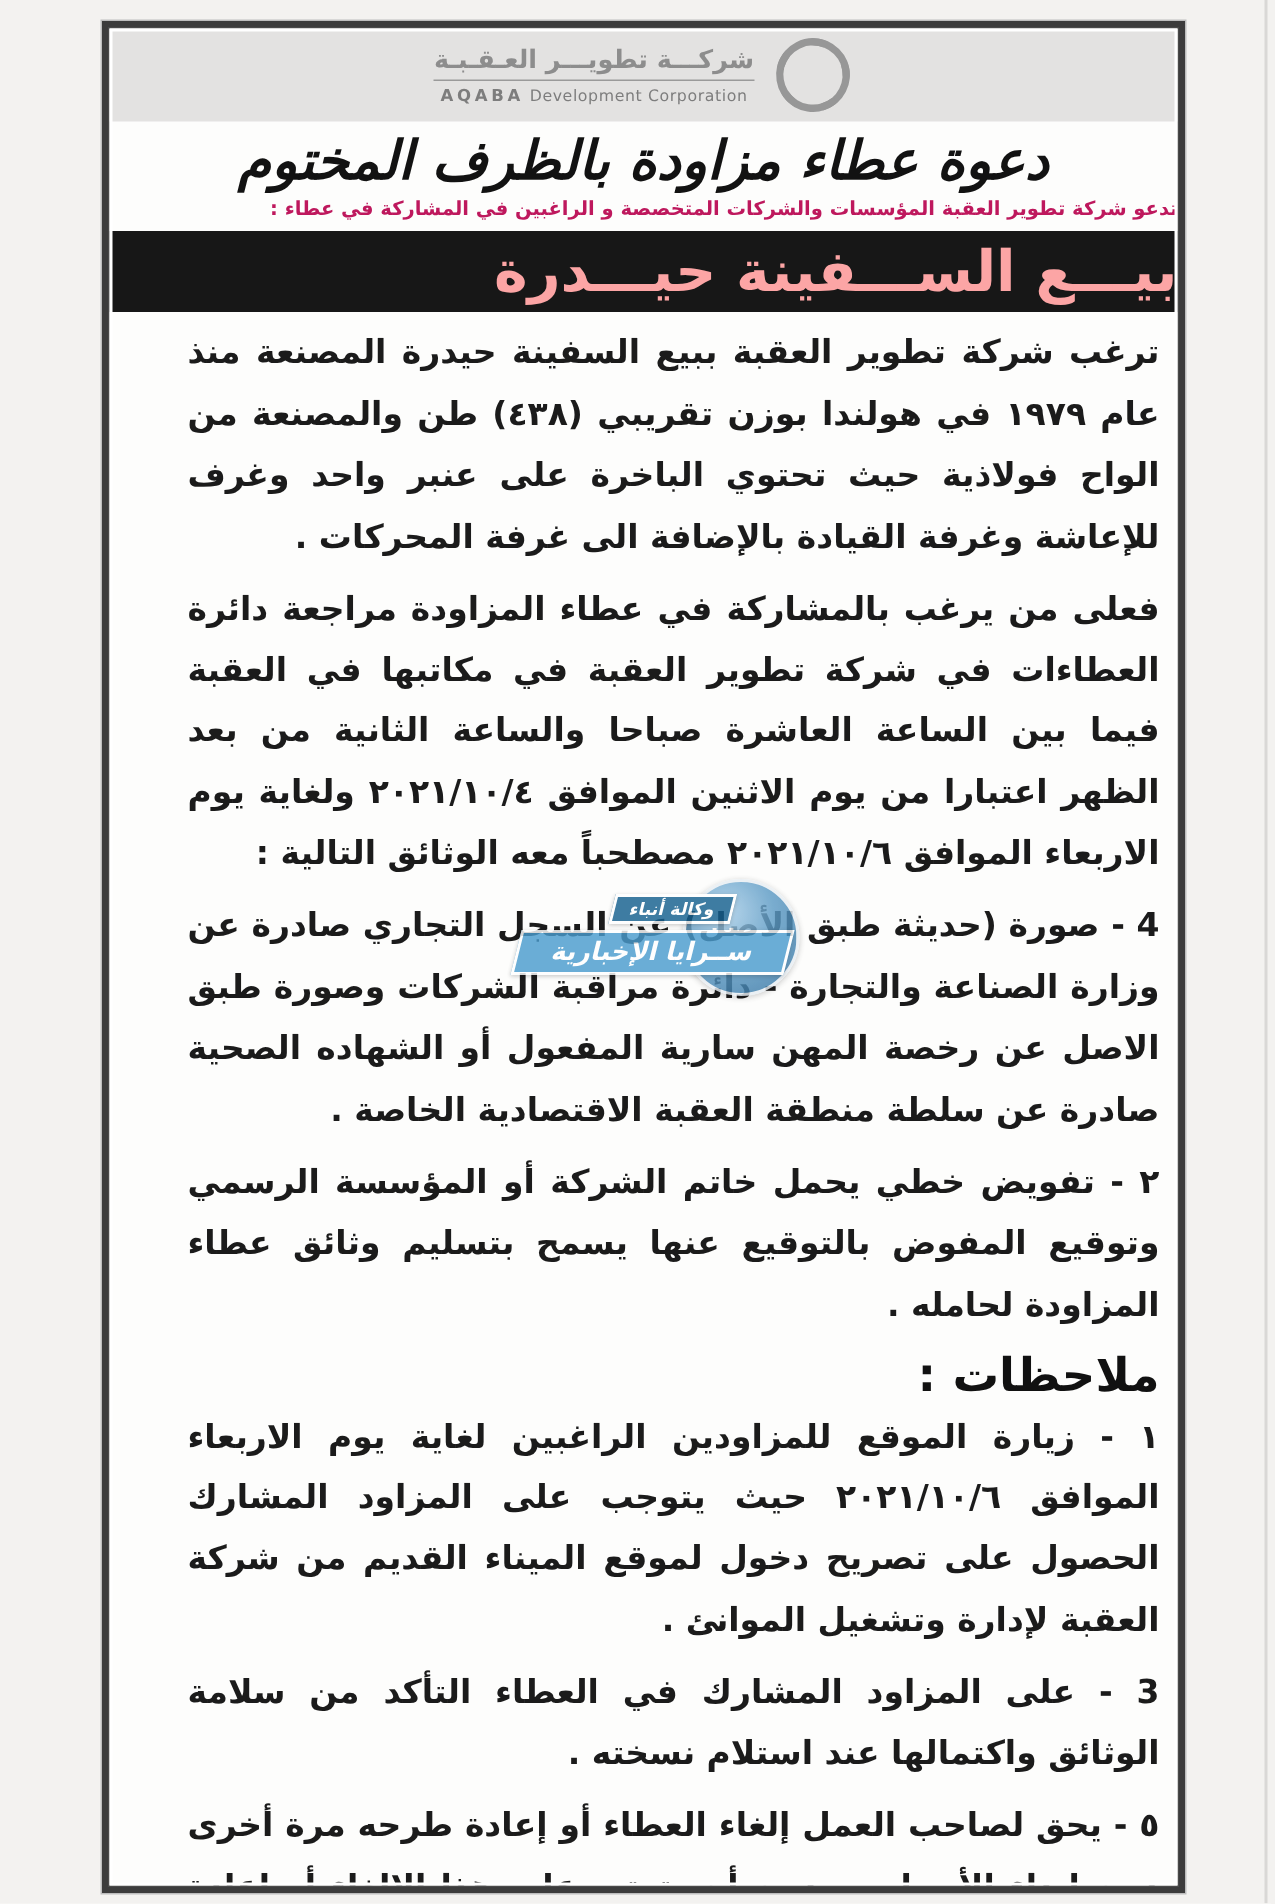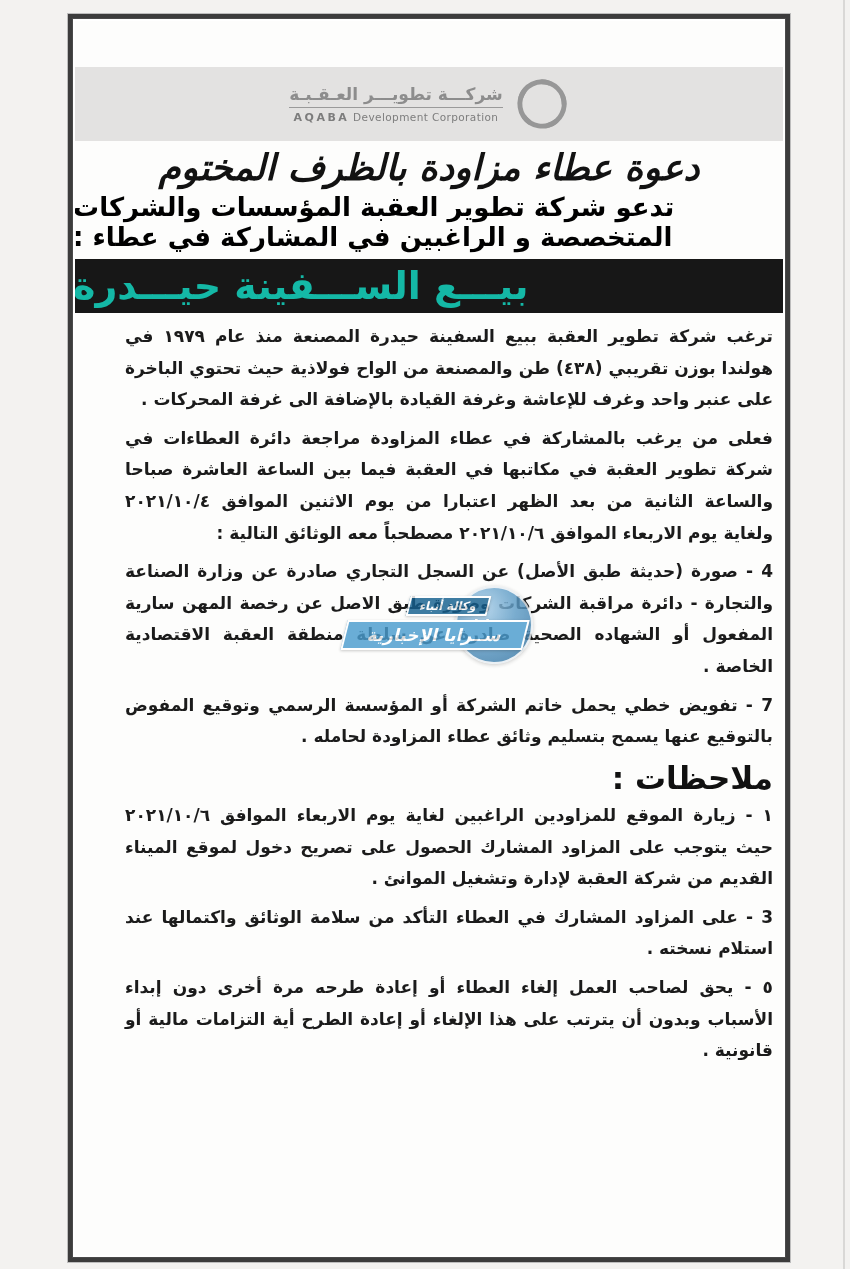--- a/index.html
+++ b/index.html
@@ -29,57 +29,56 @@
   .doc-inner {
     width:100%; height:100%;
     border:1px solid #4a4a4a;
     outline:2px solid #fff;
     outline-offset:-3px;
     overflow:hidden;
     direction:rtl;
   }
   
   .logo-band {
-    height:74px;
+    height:62px;
     background:#e3e2e1;
     display:flex; align-items:center; justify-content:center;
     direction:ltr;
-    margin-top:48px;
   }
   .logo-group { display:flex; align-items:center; gap:12px; }
   .logo-text { text-align:center; }
   .logo-arabic {
     color:#8d8d8d; font-weight:bold; font-size:17px; letter-spacing:1px;
     border-bottom:1.5px solid #9a9a9a; padding-bottom:3px;
   }
   .logo-english { color:#7d7d7d; font-size:10.5px; margin-top:3px; letter-spacing:.4px; }
   .logo-english b { font-size:11px; letter-spacing:2.5px; }
   .doc-title {
     text-align:center; color:#121212;
     font-size:36px; font-weight:bold; line-height:1.25;
     margin-top:4px;
     font-style:italic;
   }
   .doc-subtitle {
-    text-align:left; color:#000000;
-    font-size:26px; font-weight:bold;
+    text-align:right; color:#be185d;
+    font-size:13px; font-weight:bold;
     margin:2px 0 7px;
   }
   
   .subject-banner {
-    background:#171717; color:#14b8a6;
-    text-align:left;
+    background:#171717; color:#fca5a5;
+    text-align:right;
     font-size:38px; font-weight:bold;
     height:54px; line-height:54px;
     letter-spacing:1px;
   }
   
   .body-text { padding:8px 12px 0; color:#1b1b1b; }
   .body-text p {
-    font-size:17px; font-weight:bold;
+    font-size:22px; font-weight:bold;
     line-height:1.86;
     text-align:justify;
     margin-bottom:7px;
     margin-left:40px;
   }
   .notes-heading {
     font-size:31px; font-weight:bold; color:#111;
     margin:2px 0 4px;
   }
   
@@ -152,21 +151,21 @@
 
       <div class="doc-title">دعوة عطاء مزاودة بالظرف المختوم</div>
       <div class="doc-subtitle">تدعو شركة تطوير العقبة المؤسسات والشركات المتخصصة و الراغبين في المشاركة في عطاء :</div>
 
       <div class="subject-banner">بيـــع الســـفينة حيـــدرة</div>
 
       <div class="body-text">
         <p>ترغب شركة تطوير العقبة ببيع السفينة حيدرة المصنعة منذ عام ١٩٧٩ في هولندا بوزن تقريبي (٤٣٨) طن والمصنعة من الواح فولاذية حيث تحتوي الباخرة على عنبر واحد وغرف للإعاشة وغرفة القيادة بالإضافة الى غرفة المحركات .</p>
         <p>فعلى من يرغب بالمشاركة في عطاء المزاودة مراجعة دائرة العطاءات في شركة تطوير العقبة في مكاتبها في العقبة فيما بين الساعة العاشرة صباحا والساعة الثانية من بعد الظهر اعتبارا من يوم الاثنين الموافق ٢٠٢١/١٠/٤ ولغاية يوم الاربعاء الموافق ٢٠٢١/١٠/٦ مصطحباً معه الوثائق التالية :</p>
         <p>4 - صورة (حديثة طبق الأصل) عن السجل التجاري صادرة عن وزارة الصناعة والتجارة - دائرة مراقبة الشركات وصورة طبق الاصل عن رخصة المهن سارية المفعول أو الشهاده الصحية صادرة عن سلطة منطقة العقبة الاقتصادية الخاصة .</p>
-        <p>7 - تفويض خطي يحمل خاتم الشركة أو المؤسسة الرسمي وتوقيع المفوض بالتوقيع عنها يسمح بتسليم وثائق عطاء المزاودة لحامله .</p>
+        <p>٢ - تفويض خطي يحمل خاتم الشركة أو المؤسسة الرسمي وتوقيع المفوض بالتوقيع عنها يسمح بتسليم وثائق عطاء المزاودة لحامله .</p>
 
         <div class="notes-heading">ملاحظات :</div>
 
         <p>١ - زيارة الموقع للمزاودين الراغبين لغاية يوم الاربعاء الموافق ٢٠٢١/١٠/٦ حيث يتوجب على المزاود المشارك الحصول على تصريح دخول لموقع الميناء القديم من شركة العقبة لإدارة وتشغيل الموانئ .</p>
         <p>3 - على المزاود المشارك في العطاء التأكد من سلامة الوثائق واكتمالها عند استلام نسخته .</p>
         <p>٥ - يحق لصاحب العمل إلغاء العطاء أو إعادة طرحه مرة أخرى دون إبداء الأسباب وبدون أن يترتب على هذا الإلغاء أو إعادة الطرح أية التزامات مالية أو قانونية .</p>
 
       </div>
 
     </div>

